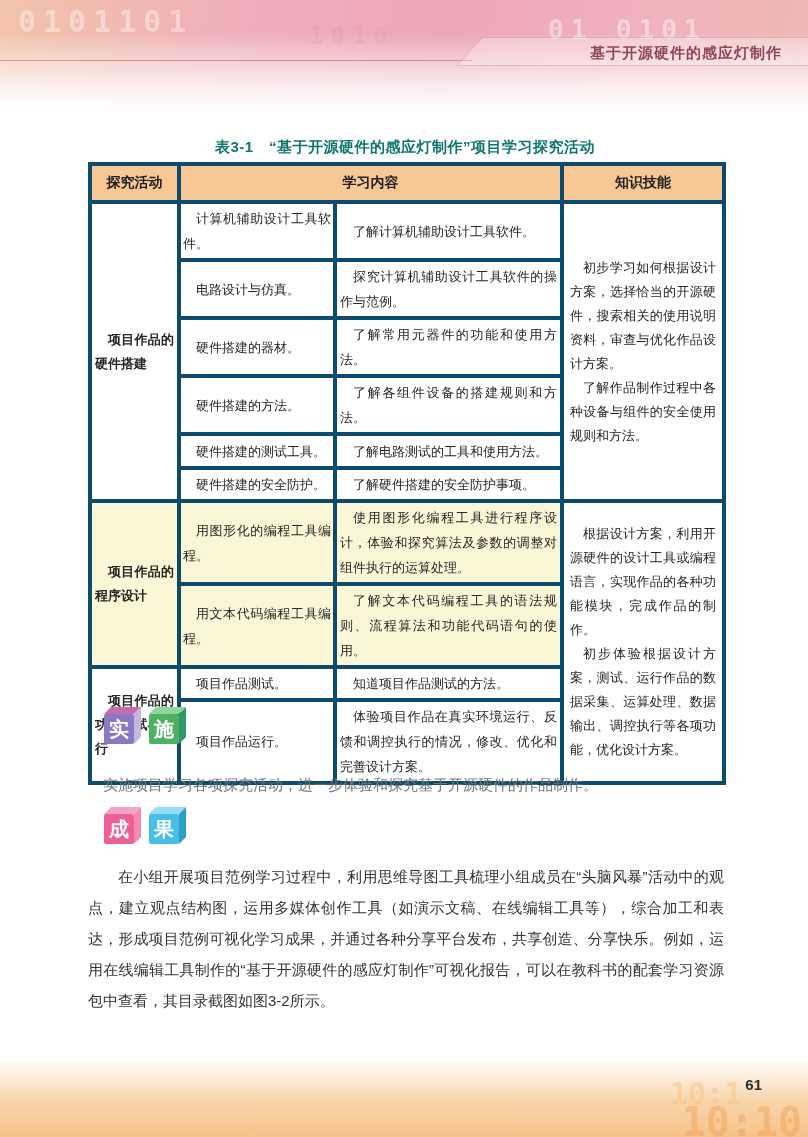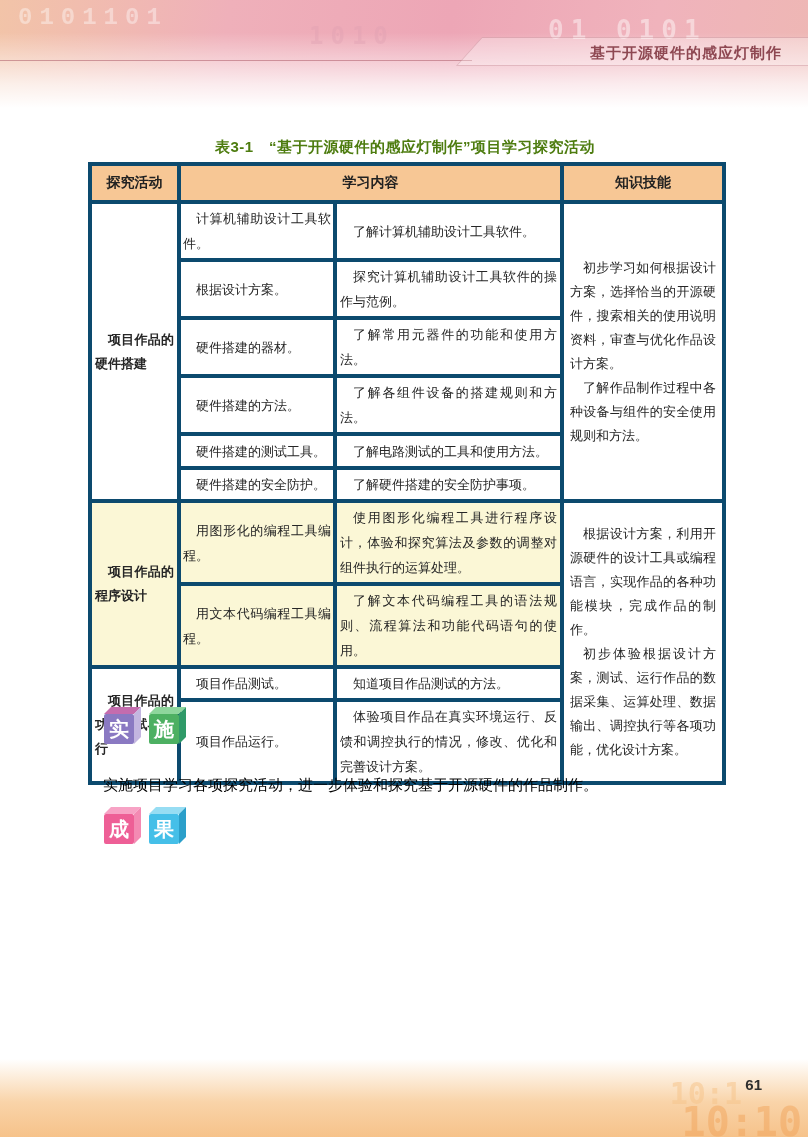--- a/index.html
+++ b/index.html
@@ -14,21 +14,21 @@
   .banner {
     position:absolute; top:0; left:0; width:808px; height:108px;
     background:
       linear-gradient(to bottom, rgba(255,255,255,0) 30%, rgba(255,255,255,.75) 78%, #ffffff 100%),
       linear-gradient(100deg, #f2c4a8 0%, #efb0ba 28%, #eda6b6 55%, #f0b3bc 80%, #eeb7b4 100%);
   }
   .banner-digits {
     position:absolute; font-family:"DejaVu Sans Mono",monospace; font-weight:bold;
     letter-spacing:7px; white-space:nowrap; pointer-events:none;
   }
-  .bd1 { top:4px;  left:18px;  font-size:24px; color:rgba(255,255,255,.40);font-family:Liberation Mono, monospace; }
+  .bd1 { top:4px;  left:18px;  font-size:30px; color:rgba(255,255,255,.40); }
   .bd2 { top:22px; left:300px; font-size:24px; color:rgba(222,160,178,.40);margin-left:9px; }
   .bd3 { top:15px;  left:548px; font-size:26px; color:rgba(255,255,255,.45); }
   .banner-line {
     position:absolute; top:60px; left:0; width:472px; height:1px;
     background:rgba(173,92,106,.55);
   }
   .title-chevron {
     position:absolute; top:37px; right:-34px; width:372px; height:27px;
     background:rgba(255,255,255,.30);
     border-top:1px solid rgba(173,92,106,.30);
@@ -37,21 +37,21 @@
     transform:skewX(-42deg);
   }
   .banner-title {
     position:absolute; top:44px; right:26px;
     font-size:15px; font-weight:bold; color:#8e4852; letter-spacing:1px;
   }
 
   
   .table-caption {
     position:absolute; top:138px; left:88px; width:634px;
-    text-align:center; font-size:15px; font-weight:bold; color:#4d7c0f;
+    text-align:center; font-size:15px; font-weight:bold; color:#0f766e;
     letter-spacing:.5px;
   }
   table.learn {
     position:absolute; top:162px; left:88px; width:634px;
     border-collapse:collapse; table-layout:fixed;
     border:2px solid #4d4d4d;
     font-family:"Liberation Serif","DejaVu Serif",serif;
     font-size:13px; color:#262626;
   }
   table.learn th, table.learn td { border:4px solid #0c4a6e; vertical-align:middle; }
@@ -88,21 +88,21 @@
                transform:skewX(-45deg); transform-origin:0 100%; }
   .cube-side { position:absolute; left:30px; top:8px; width:7px; height:30px;
                transform:skewY(-45deg); transform-origin:0 0; }
   .shi1  .cube-front { background:#8a79c2; } .shi1  .cube-top { background:#c46cae; } .shi1  .cube-side { background:#c3b6e0; }
   .shi2  .cube-front { background:#4db062; } .shi2  .cube-top { background:#8ed69c; } .shi2  .cube-side { background:#2f9a68; }
   .cheng .cube-front { background:#ee5f96; } .cheng .cube-top { background:#f7a3c5; } .cheng .cube-side { background:#f48ab3; }
   .guo   .cube-front { background:#45bfe8; } .guo   .cube-top { background:#97ddf3; } .guo   .cube-side { background:#2b9fca; }
 
   .impl-text {
     position:absolute; top:754px; left:88px; width:636px;
-    font-size:15px; line-height:31px; color:#000000; text-indent:1em; text-align:justify;
+    font-size:15px; line-height:31px; color:#737373; text-indent:1em; text-align:justify;
   }
   .results-text {
     position:absolute; top:846px; left:88px; width:636px;
     font-size:15px; line-height:31px; color:#333; text-indent:2em; text-align:justify;
   }
 
   
   .footer {
     position:absolute; bottom:0; left:0; width:808px; height:78px;
     background:linear-gradient(to top, #f6c28a 0%, #f9d4a9 45%, rgba(255,255,255,0) 100%);
@@ -152,21 +152,21 @@
       <tr class="h55">
         <td class="c-group" rowspan="6">项目作品的硬件搭建</td>
         <td class="c-topic">计算机辅助设计工具软件。</td>
         <td class="c-desc">了解计算机辅助设计工具软件。</td>
         <td class="c-skill" rowspan="6">
           <p>初步学习如何根据设计方案，选择恰当的开源硬件，搜索相关的使用说明资料，审查与优化作品设计方案。</p>
           <p>了解作品制作过程中各种设备与组件的安全使用规则和方法。</p>
         </td>
       </tr>
       <tr class="h52">
-        <td class="c-topic">根据设计方案。</td>
+        <td class="c-topic">电路设计与仿真。</td>
         <td class="c-desc">探究计算机辅助设计工具软件的操作与范例。</td>
       </tr>
       <tr class="h34">
         <td class="c-topic">硬件搭建的器材。</td>
         <td class="c-desc">了解常用元器件的功能和使用方法。</td>
       </tr>
       <tr class="h34">
         <td class="c-topic">硬件搭建的方法。</td>
         <td class="c-desc">了解各组件设备的搭建规则和方法。</td>
       </tr>
@@ -224,20 +224,21 @@
       <div class="cube-top"></div>
       <div class="cube-side"></div>
       <div class="cube-front">成</div>
     </div>
     <div class="cube guo">
       <div class="cube-top"></div>
       <div class="cube-side"></div>
       <div class="cube-front">果</div>
     </div>
   </div>
+  <p class="results-text">在小组开展项目范例学习过程中，利用思维导图工具梳理小组成员在“头脑风暴”活动中的观点，建立观点结构图，运用多媒体创作工具（如演示文稿、在线编辑工具等），综合加工和表达，形成项目范例可视化学习成果，并通过各种分享平台发布，共享创造、分享快乐。例如，运用在线编辑工具制作的“基于开源硬件的感应灯制作”可视化报告，可以在教科书的配套学习资源包中查看，其目录截图如图3-2所示。</p>
 
   <div class="footer">
     <span class="footer-digits fd1">10:10</span>
     <span class="footer-digits fd2">10:1</span>
   </div>
   <div class="page-number">61</div>
 
 </div>
 
 </body></html>

